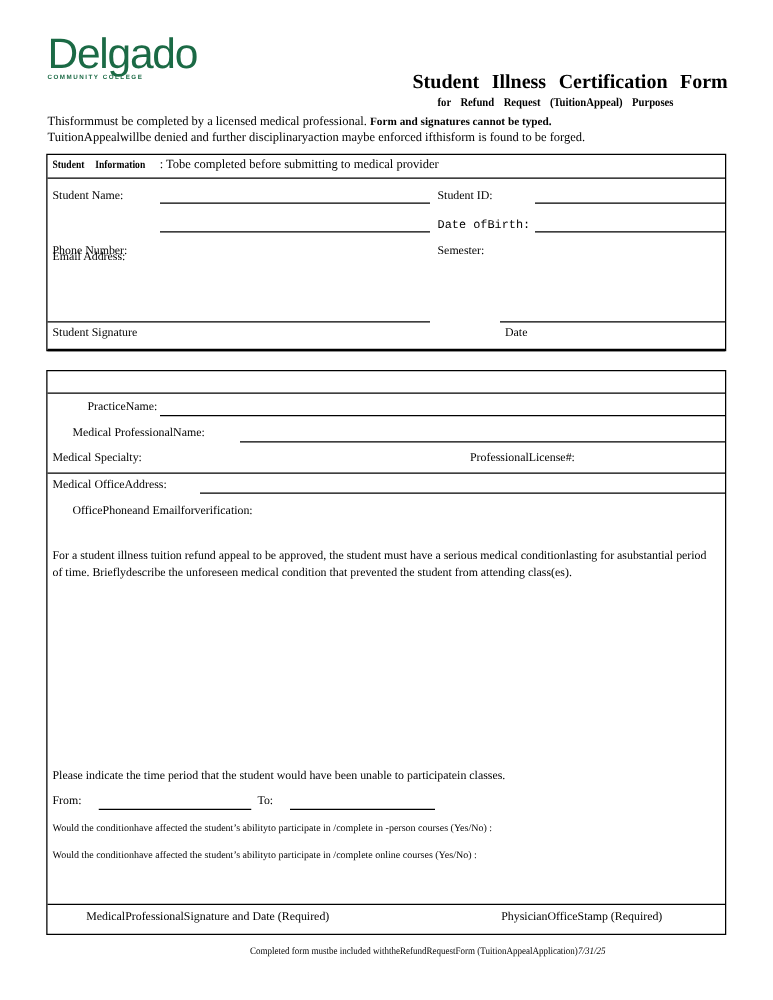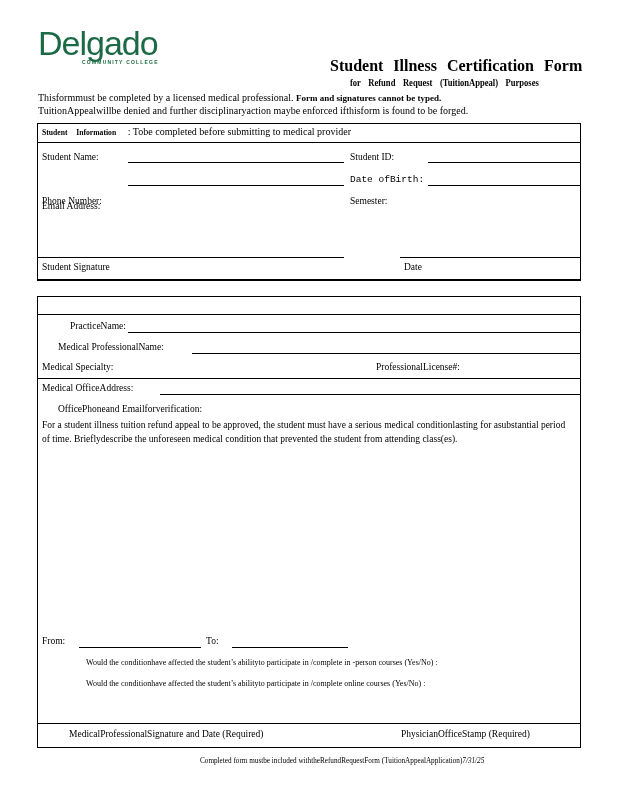--- a/index.html
+++ b/index.html
@@ -8,25 +8,25 @@
   .logo { left:38px; top:26px; color:#1b6a45; }
   .logo .big { font-family:Liberation Sans, sans-serif; font-size:34px; line-height:34px; letter-spacing:-1px; }
   .logo .small { font-family:"Liberation Sans", sans-serif; font-size:5px; letter-spacing:1.2px; position:absolute; top:33px; left:0; width:120px; font-weight:bold; }
   .title { left:330px; top:57px; font-size:16px; font-weight:bold; word-spacing:6px; }
   .subtitle { left:350px; top:78px; font-size:9.5px; font-weight:bold; word-spacing:6px; transform:scaleX(0.9); transform-origin:left; }
   .notice { left:38px; font-size:10px; }
   .box { position:absolute; left:37px; border:1px solid #000; box-sizing:border-box; }
   .hline { position:absolute; height:0; border-top:1px solid #000; }
   .lbl { position:absolute; font-size:9.5px; white-space:nowrap; }
   .uline { position:absolute; height:0; border-top:1px solid #000; }
-  .small { font-size:8px;margin-left:44px; }
+  .small { font-size:8px; }
   .hdr-bold { font-weight:bold; font-size:9px; word-spacing:8px; transform:scaleX(0.85); transform-origin:left; display:inline-block; }
   .footer { left:200px; top:756px; font-size:8px; transform:scaleX(0.9); transform-origin:left; }
   .footer i { font-style:italic; }
-  .para { position:absolute; left:42px; width:530px; font-size:9.5px; line-height:14px; white-space:normal; }
+  .para { position:absolute; left:42px; width:530px; font-size:9.5px; line-height:14px; white-space:normal;margin-top:20px; }
 </style>
 </head>
 <body>
 
 <div class="abs logo">
   <div class="big">Delgado</div>
   <div class="small">COMMUNITY COLLEGE</div>
 </div>
 
 <div class="abs title">Student Illness Certification Form</div>
@@ -78,20 +78,21 @@
   <div class="lbl" style="left:338px; top:65px;">ProfessionalLicense#:</div>
   <div class="hline" style="left:0; right:0; top:81px;"></div>
 
   <div class="lbl" style="left:4px; top:86px;">Medical OfficeAddress:</div>
   <div class="uline" style="left:122px; right:0; top:97px;"></div>
 
   <div class="lbl" style="left:20px; top:107px;">OfficePhoneand Emailforverification:</div>
 
   <div class="para" style="left:4px; top:121px; width:530px;">For a student illness tuition refund appeal to be approved, the student must have a serious medical conditionlasting for asubstantial period of time. Brieflydescribe the unforeseen medical condition that prevented the student from attending class(es).</div>
 
+  <div class="lbl" style="left:4px; top:319px;">Please indicate the time period that the student would have been unable to participatein classes.</div>
   <div class="lbl" style="left:4px; top:339px;">From:</div>
   <div class="uline" style="left:41px; width:122px; top:350px;"></div>
   <div class="lbl" style="left:168px; top:339px;text-align:right;">To:</div>
   <div class="uline" style="left:194px; width:116px; top:350px;"></div>
 
   <div class="lbl small" style="left:4px; top:361px;">Would the conditionhave affected the student’s abilityto participate in /complete in -person courses (Yes/No) :</div>
   <div class="lbl small" style="left:4px; top:382px;">Would the conditionhave affected the student’s abilityto participate in /complete online courses (Yes/No) :</div>
 
   <div class="hline" style="left:0; right:0; top:426px;"></div>
   <div class="lbl" style="left:4px; top:432px;margin-left:27px;">MedicalProfessionalSignature and Date (Required)</div>

